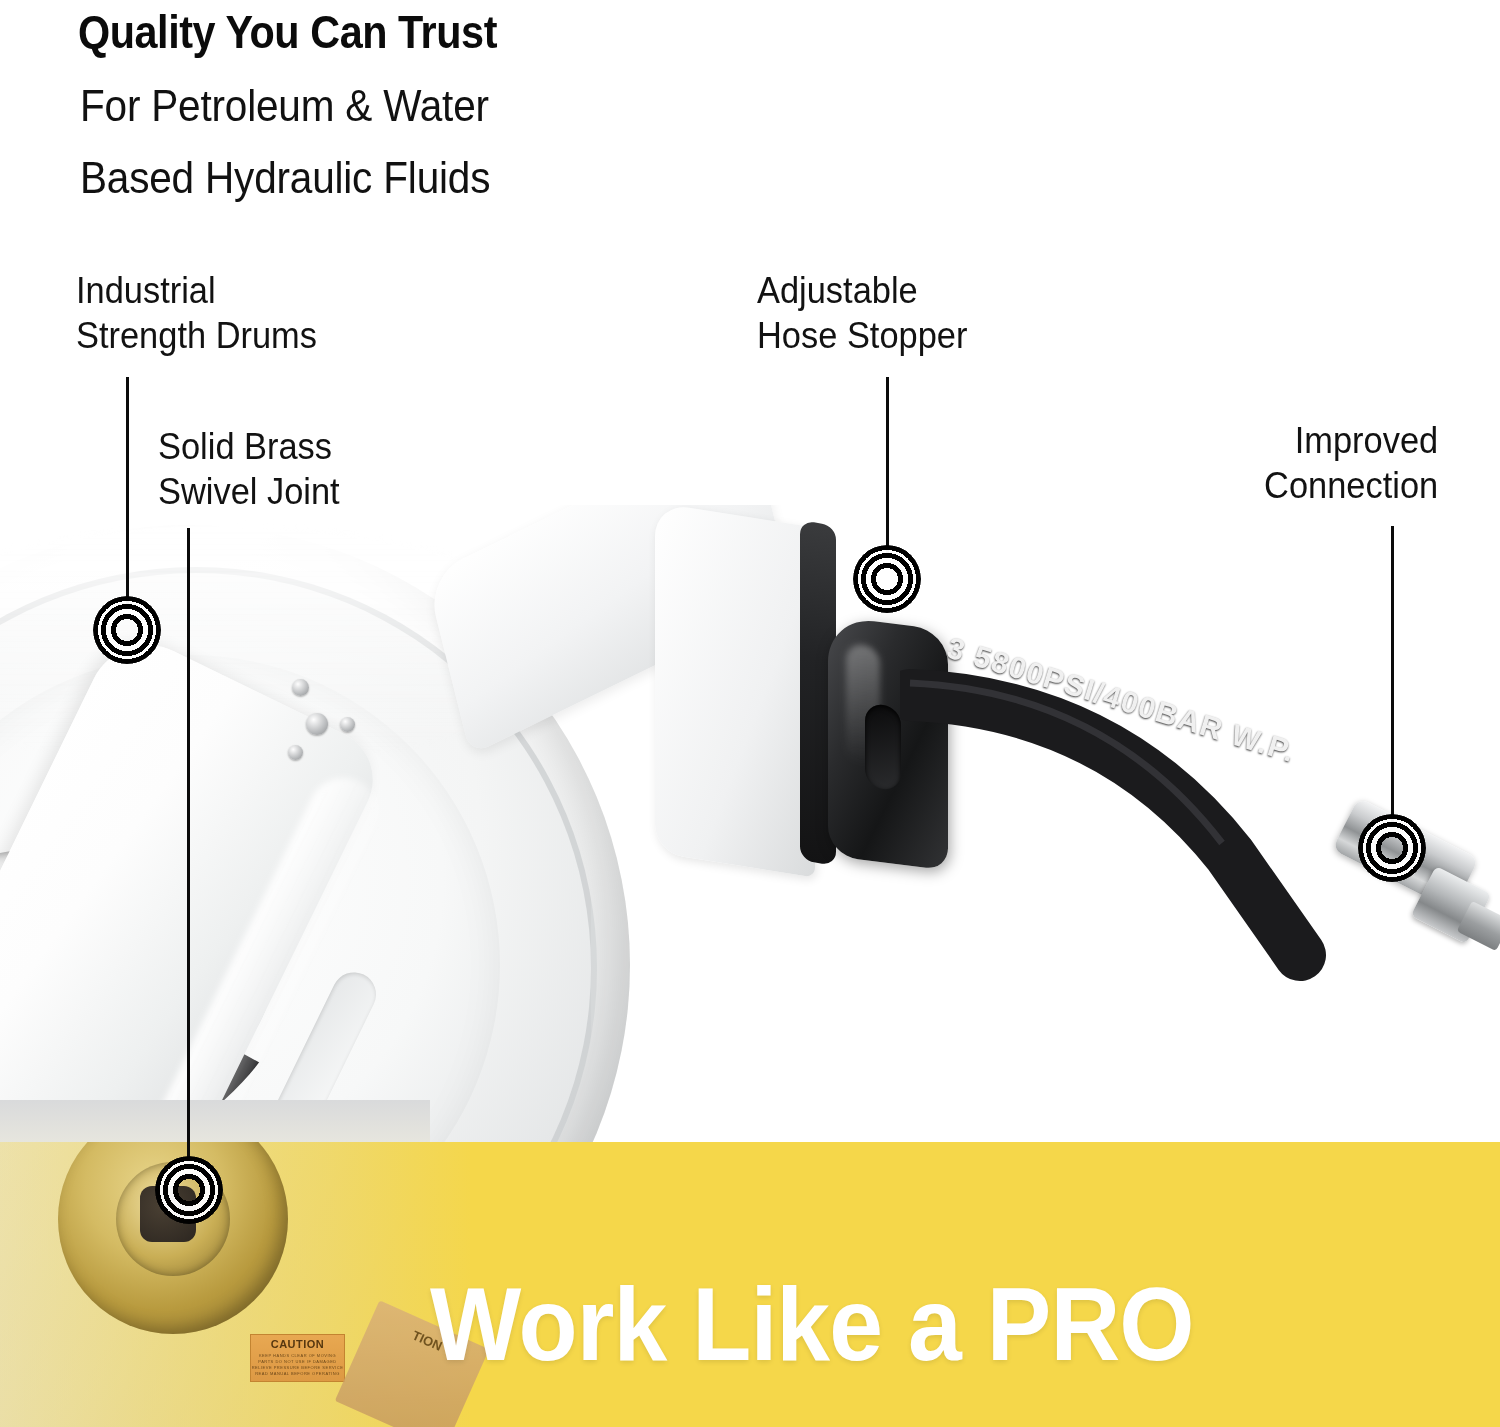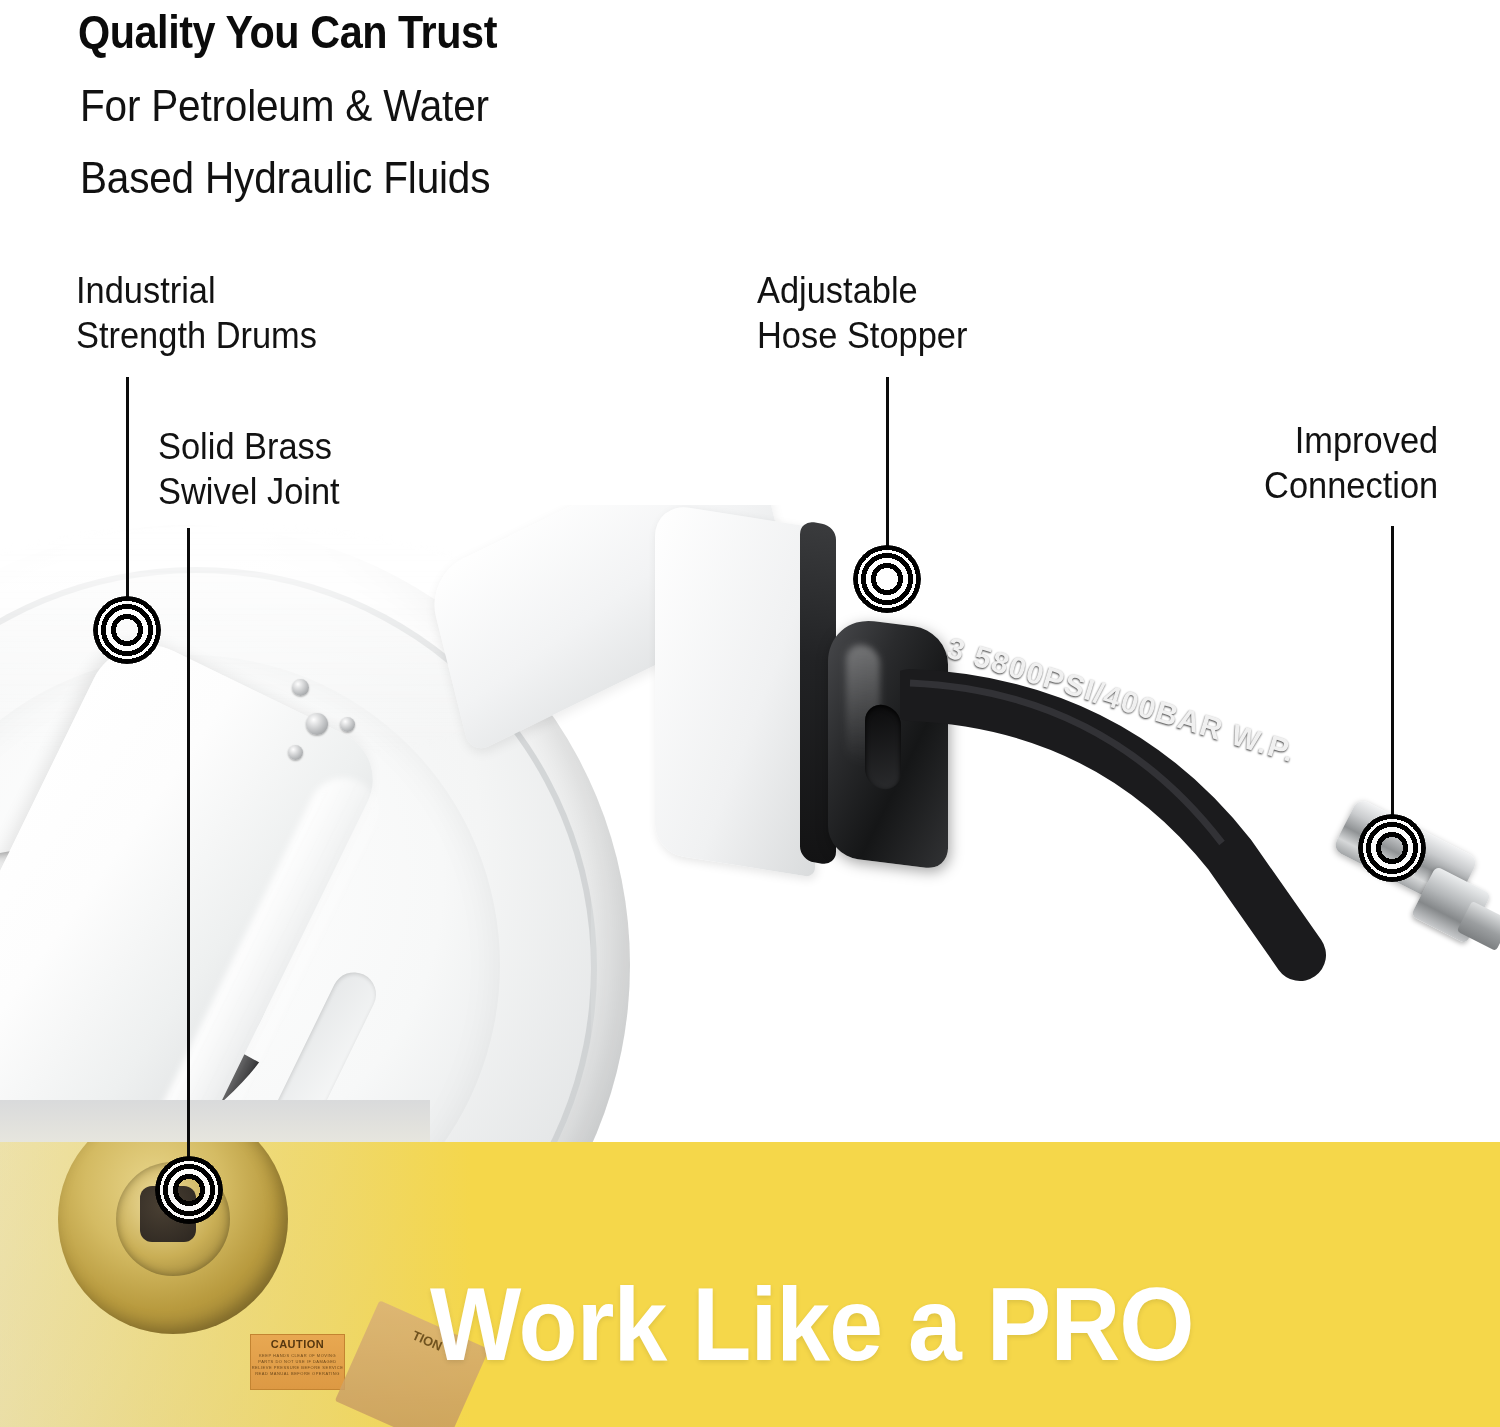--- a/index.html
+++ b/index.html
@@ -337,21 +337,21 @@
   }
   .brass-nut{
     position:absolute;
     left:140px; top:44px;
     width:56px;height:56px;border-radius:12px;
     background:radial-gradient(circle at 40% 35%,#4a4033,#2c2620);
   }
   .caution-label{
     position:absolute;
     left:250px; top:192px;
-    width:95px; height:56px;
+    width:95px; height:48px;
     background:linear-gradient(180deg,#e8a44f,#dc9440);
     border:1px solid #c07d2c;
     color:#4a2a08;
     font-size:11px;
     font-weight:bold;
     text-align:center;
     letter-spacing:0.5px;
     padding-top:3px;
     box-sizing:border-box;
     opacity:0.92;

